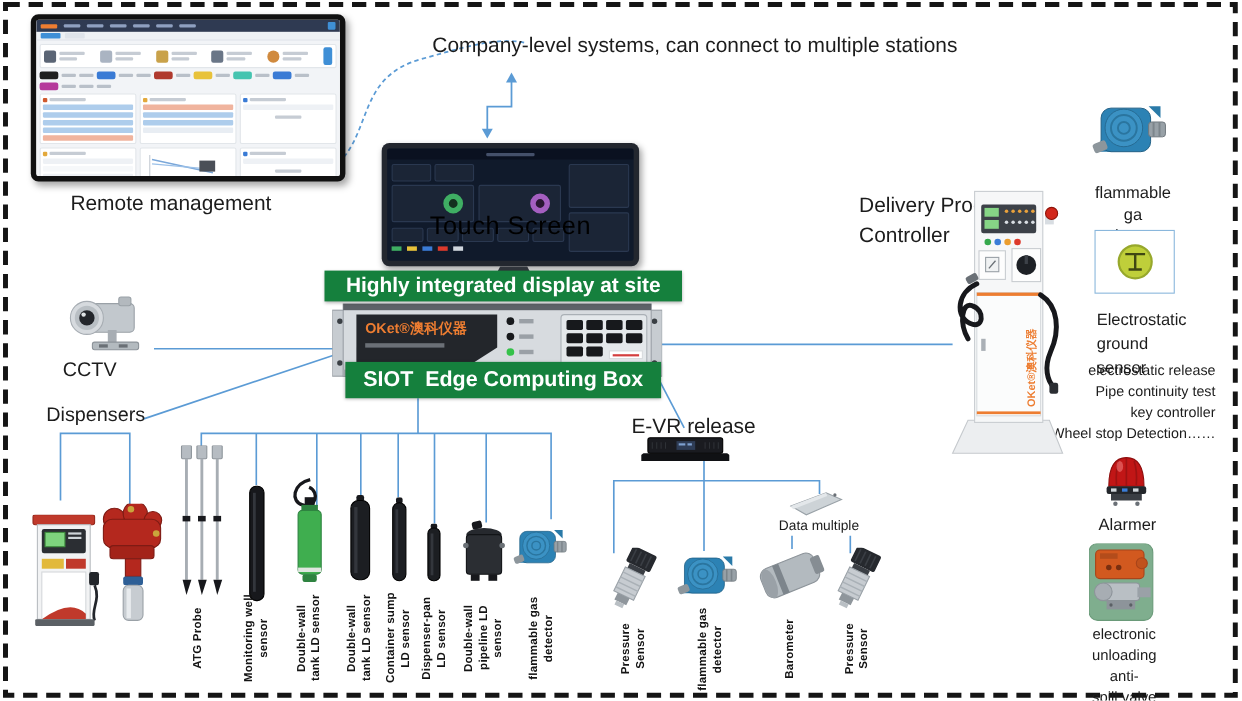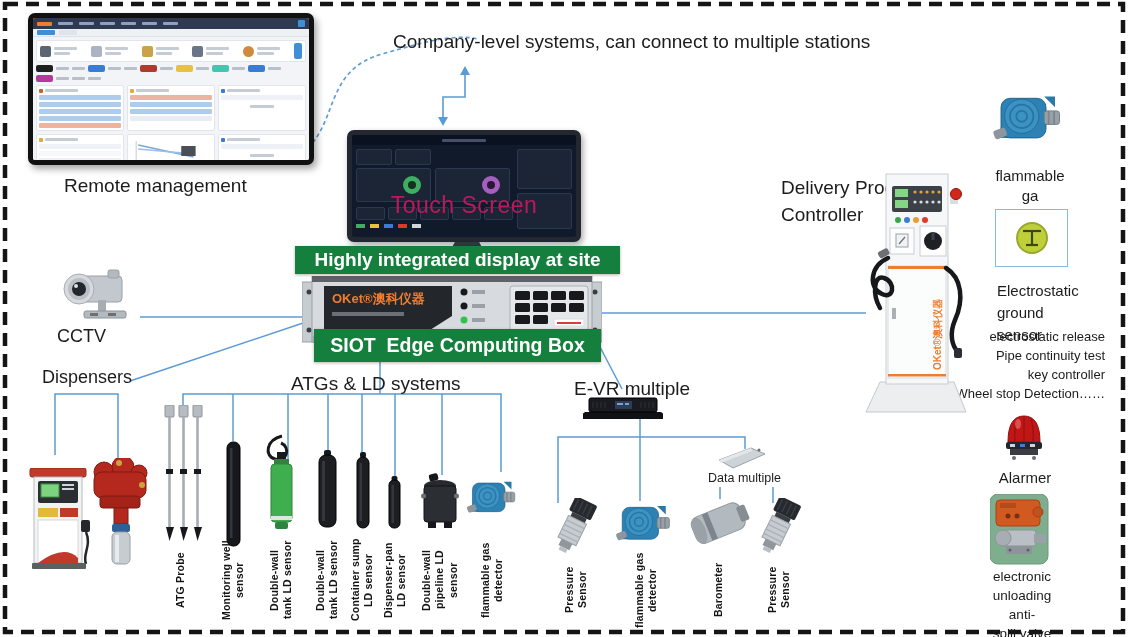--- a/index.html
+++ b/index.html
@@ -44,21 +44,21 @@
 
   
   .ts-monitor { position: absolute; left: 347px; top: 130px; width: 234px; height: 112px; background: #23272f;
                 border-radius: 7px; padding: 5px; box-shadow: 2px 3px 6px rgba(0,0,0,.35); z-index: 3; }
   .ts-screen { width: 100%; height: 100%; background: #101a2b; border-radius: 2px; position: relative; overflow: hidden; }
   .ts-top { height: 10px; background: #0a1120; display: flex; align-items: center; justify-content: center; gap: 4px; }
   .ts-tb { width: 44px; height: 3px; background: #44506a; border-radius: 1px; }
   .ts-card { position: absolute; background: #1b2536; border: 1px solid #2a3850; border-radius: 2px; }
   .donut { position: absolute; border-radius: 50%; }
   .ts-tile { position: absolute; height: 13px; background: #1b2536; border: 1px solid #2a3850; border-radius: 2px; }
-  .ts-lbl { position: absolute; color: #be185d; font-size: 23px; letter-spacing: .5px; text-align: center; z-index: 4; }
+  .ts-lbl { position: absolute; color: #000000; font-size: 23px; letter-spacing: .5px; text-align: center; z-index: 4; }
   .ts-stand { position: absolute; left: 448px; top: 242px; width: 38px; height: 13px; background: #31353c;
               clip-path: polygon(18% 0, 82% 0, 100% 100%, 0 100%); z-index: 3; }
   .ts-base { position: absolute; left: 424px; top: 254px; width: 86px; height: 4px; background: #23262b; border-radius: 2px; z-index: 3; }
 
   .es-box { position: absolute; left: 995px; top: 209px; width: 73px; height: 58px; border: 1.5px solid #8ab7dc;
             background: #fff; display: flex; align-items: center; justify-content: center; z-index: 3; }
 </style>
 </head>
 <body>
 
@@ -349,21 +349,20 @@
     <rect x="6" y="14" width="52" height="26" rx="8" fill="#b4281e" stroke="#7e1b14"></rect>
     <circle cx="31" cy="5" r="3" fill="#caa53c"></circle>
       <circle cx="54" cy="27" r="3" fill="#caa53c"></circle>
     <rect x="12" y="38" width="40" height="12" rx="3" fill="#a32319" stroke="#7e1b14"></rect>
     <rect x="26" y="50" width="14" height="16" fill="#b4281e" stroke="#7e1b14"></rect>
     <rect x="24" y="66" width="18" height="8" rx="2" fill="#2e5f96"></rect>
     <rect x="24" y="74" width="18" height="32" rx="5" fill="#c7ccd1" stroke="#9aa1a7"></rect>
     <rect x="27" y="77" width="4" height="27" fill="#e8ebee"></rect>
   </svg>
 
-  <div class="lbl" style="left:291px;top:372px;font-size:19px">ATGs &amp; LD systems</div>
 
   <svg class="dev" style="left:163px;top:405px" width="44" height="142" viewBox="0 0 44 142">
     <g>
       <rect x="2" y="0" width="9" height="12" rx="1" fill="#b6bcc2" stroke="#8d949a"></rect>
       <rect x="5.2" y="12" width="2.6" height="110" fill="#a7adb3"></rect>
       <rect x="3" y="64" width="7" height="5" fill="#17181c"></rect>
       <polygon points="3,122 11,122 6.5,136" fill="#17181c"></polygon>
       <rect x="16" y="0" width="9" height="12" rx="1" fill="#b6bcc2" stroke="#8d949a"></rect>
       <rect x="19.2" y="12" width="2.6" height="110" fill="#a7adb3"></rect>
       <rect x="17" y="64" width="7" height="5" fill="#17181c"></rect>
@@ -440,21 +439,21 @@
   <div class="vlabel" style="left:349px;top:534px">Container sump
 LD sensor</div>
   <div class="vlabel" style="left:382px;top:534px">Dispenser-pan
 LD sensor</div>
   <div class="vlabel" style="left:420px;top:534px">Double-wall
 pipeline LD
 sensor</div>
   <div class="vlabel" style="left:479px;top:534px">flammable gas
 detector</div>
 
-  <div class="lbl" style="left:574px;top:377px;font-size:19px">E-VR multiple</div>
+  <div class="lbl" style="left:574px;top:377px;font-size:19px">E-VR release</div>
 
   <svg class="dev" style="left:583px;top:394px" width="80" height="28" viewBox="0 0 80 28">
     <path d="M2 18 L78 18 L88 25 L-8 25 Z" fill="#101114"></path>
     <rect x="6" y="4" width="68" height="14" rx="2" fill="#1a1b20" stroke="#000"></rect>
     <rect x="32" y="7" width="17" height="8" fill="#2e3c55"></rect>
     <rect x="34" y="9" width="6" height="2" fill="#7ea0d0"></rect>
       <rect x="42" y="9" width="4" height="2" fill="#7ea0d0"></rect>
     <g stroke="#2e3136" stroke-width="1">
         <path d="M10 8 V14"></path>
         <path d="M14 8 V14"></path>

